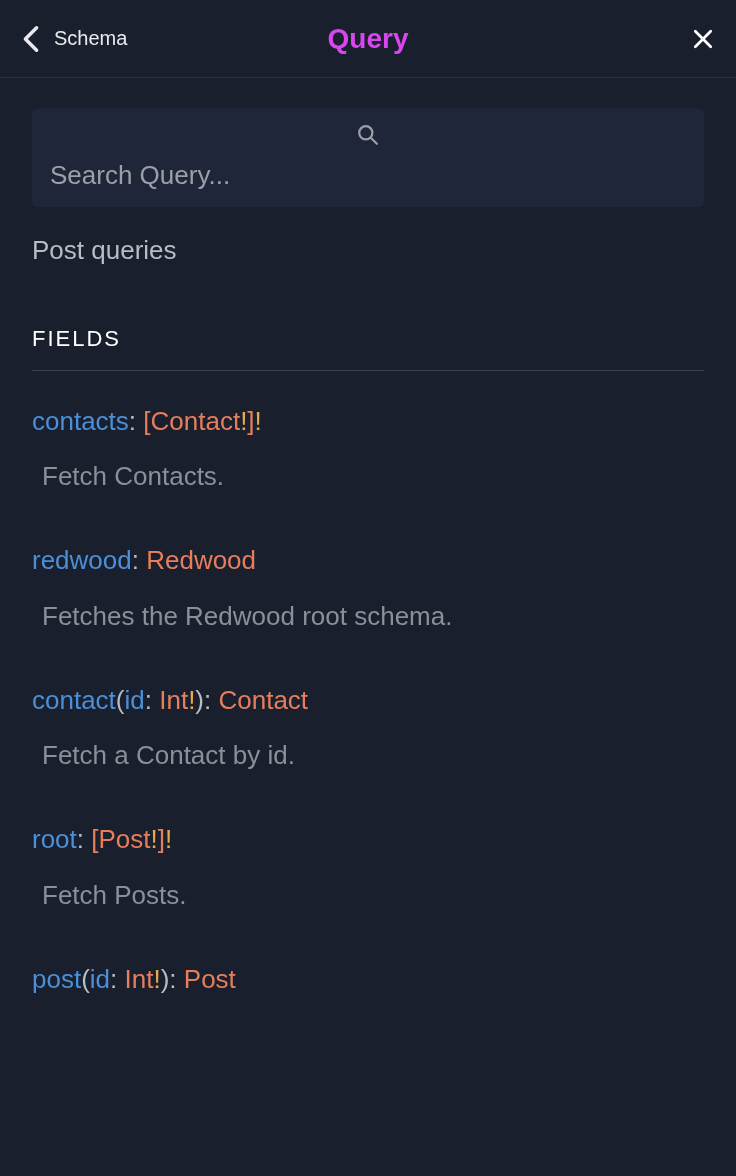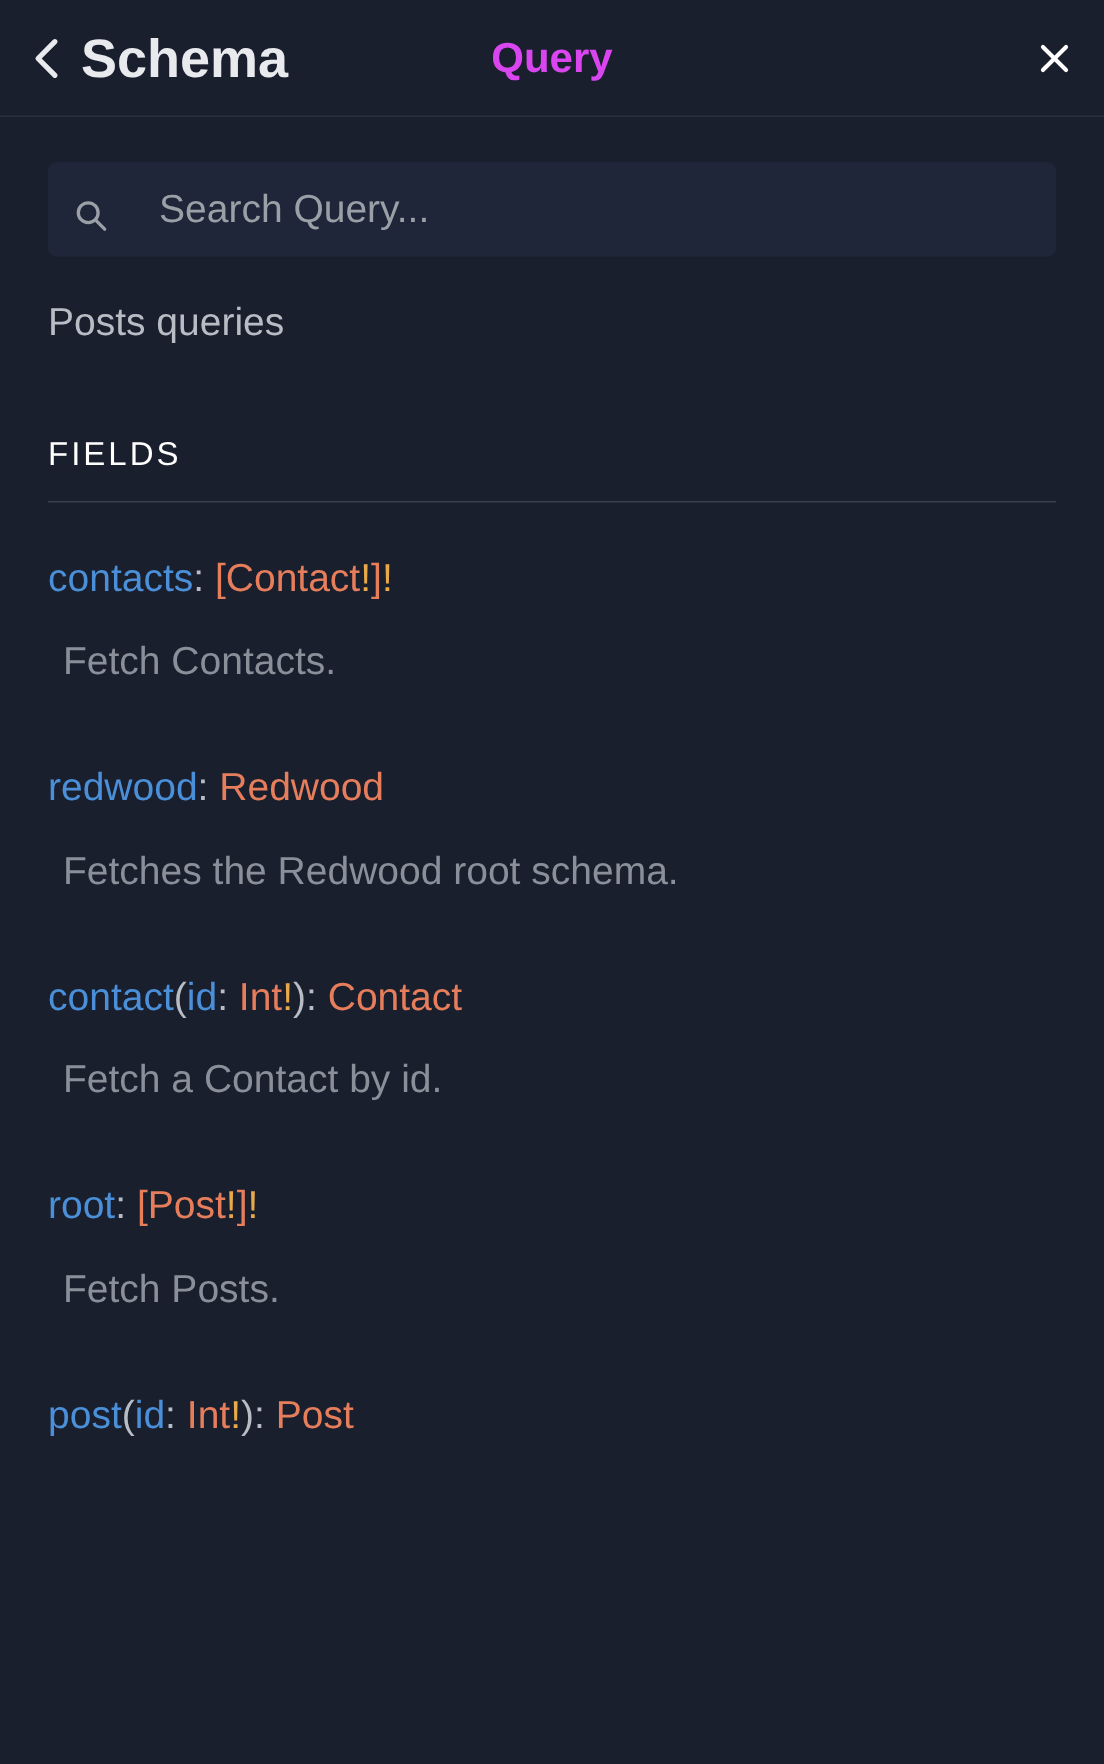--- a/index.html
+++ b/index.html
@@ -31,22 +31,22 @@
     }
     .back-chevron {
       width: 18px;
       height: 28px;
     }
     .back-chevron svg {
       width: 100%;
       height: 100%;
     }
     .schema-label {
-      font-size: 36px;
-      font-weight: 700;
+      font-size: 20px;
+      font-weight: 400;
       color: #e8eaed;
     }
     .header-title {
       font-size: 28px;
       font-weight: 700;
       color: #d946ef;
       position: absolute;
       left: 50%;
       transform: translateX(-50%);
     }
@@ -57,26 +57,27 @@
     }
     .close-btn svg {
       width: 100%;
       height: 100%;
     }
     .content {
       padding: 30px 32px;
     }
     .search-box {
       display: flex;
-      align-items: flex-end;
+      align-items: center;
       background: #20263a;
       border-radius: 6px;
       padding: 16px 18px;
       margin-bottom: 28px;
-      gap: 34px;
+      gap: 14px;
+      flex-direction: column;
     }
     .search-icon {
       width: 22px;
       height: 22px;
       flex-shrink: 0;
     }
     .search-icon svg {
       width: 100%;
       height: 100%;
     }
@@ -180,21 +181,21 @@
   <div class="search-box">
     <span class="search-icon">
       <svg viewBox="0 0 20 20" fill="none" stroke="#9aa0a6" stroke-width="2">
         <circle cx="8" cy="8" r="6"></circle>
         <line x1="13" y1="13" x2="18" y2="18" stroke-linecap="round"></line>
       </svg>
     </span>
     <input class="search-input" type="text" placeholder="Search Query..." style="">
   </div>
 
-  <a class="about-link">Posts queries</a>
+  <a class="about-link">Post queries</a>
 
   <div class="section-heading">FIELDS</div>
   <div class="divider"></div>
 
   <div id="fields-container">
       <div class="field">
         <div class="field-sig"><span class="field-name">contacts</span><span class="sig-colon">: </span><span class="bracket">[</span><span class="return-type">Contact</span><span class="bang">!</span><span class="bracket">]</span><span class="bang">!</span></div>
         <div class="field-desc">Fetch Contacts.</div>
       </div>
       <div class="field">

